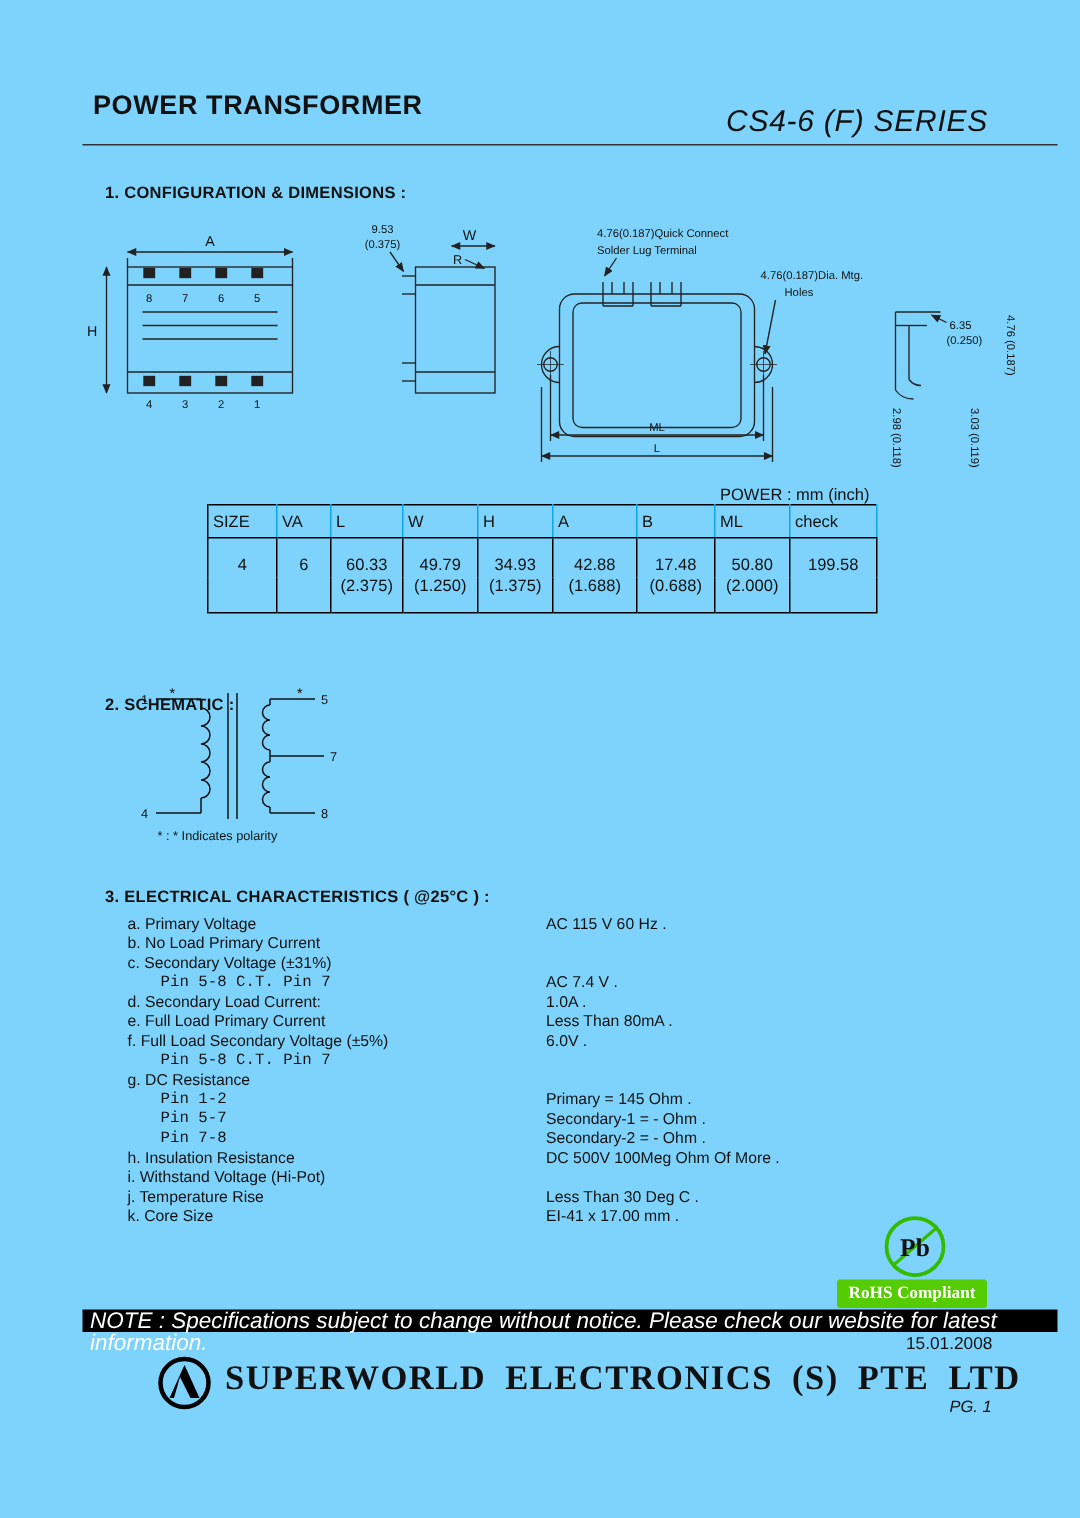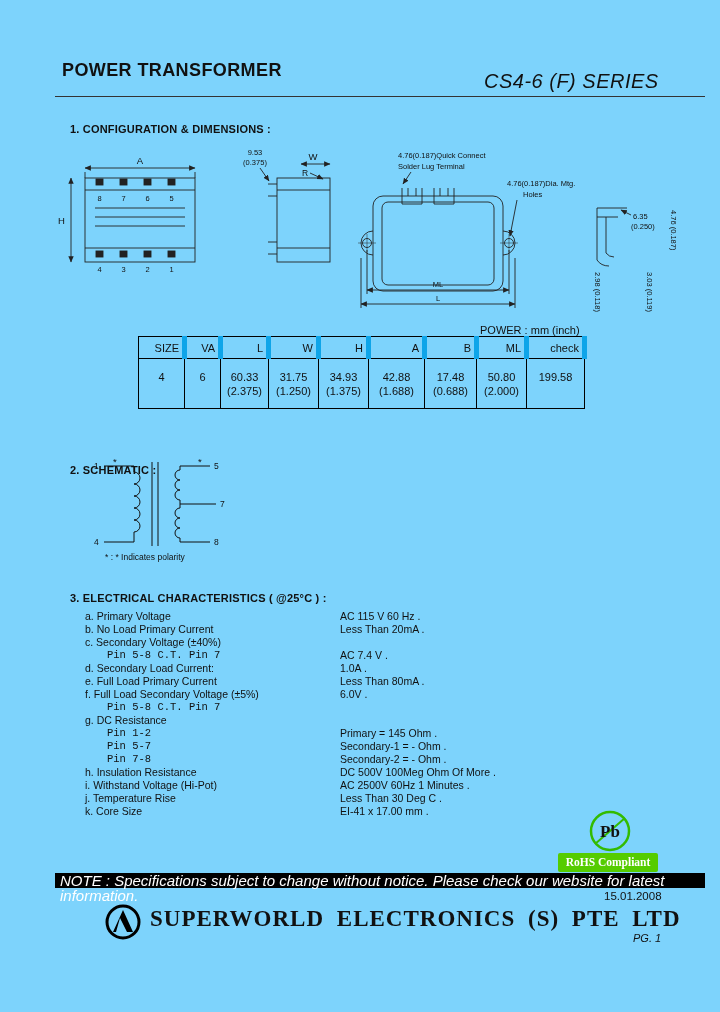--- a/index.html
+++ b/index.html
@@ -18,29 +18,29 @@
   .h3pos { left:70px; top:592px; }
 
   .unit-note { left:480px; top:324px; font-size:11px; }
 
   svg text { fill:#111; stroke:none; font-family:"Liberation Sans", sans-serif; }
   .t7 { font-size:7.5px; }
   .t8 { font-size:8.5px; }
   .t9 { font-size:9.5px; }
 
   .dim-table { left:138px; top:336px; border-collapse:collapse; font-size:11px; border:1px solid #000; table-layout:fixed; }
-  .dim-table th { font-weight:normal; height:22px; border-left:1px solid #000; border-right:5px solid #0ea5e9; border-bottom:1px solid #000; text-align:right; padding:0 3px; }
+  .dim-table th { font-weight:normal; height:22px; border-left:1px solid #000; border-right:1px solid #0ea5e9; border-bottom:1px solid #000; text-align:left; padding:0 3px; }
   .dim-table td { border-left:1px solid #000; border-right:1px solid #000; text-align:center; padding:0 3px; }
   .dim-table tr.r1 td { height:26px; vertical-align:bottom; padding-bottom:2px; }
   .dim-table tr.r2 td { height:24px; vertical-align:top; }
 
   .polarity-note { left:105px; top:552px; font-size:8.5px; }
 
   .elec { left:85px; top:610px; width:575px; font-size:10.5px; }
-  .elec-row { display:flex; height:13px; line-height:13px; white-space:nowrap; }
+  .elec-row { display:flex; height:13px; line-height:13px; white-space:nowrap;gap:24px; }
   .elec-row .lbl { width:255px; }
   .elec-row.indent .lbl { padding-left:22px;font-family:Liberation Mono, monospace; }
   .elec-row .val { flex:1; }
 
   .pb-mark { left:586px; top:808px; }
   .rohs-badge { left:558px; top:853px; width:100px; height:19px; background:#55cc00; color:#fff;
                 font-size:11.5px; font-weight:bold; text-align:center; line-height:19px; border-radius:2px;font-family:Liberation Serif, serif; }
   .note-bar { left:55px; top:873px; width:650px; height:15px; background:#000; color:#fff;
               font-size:15px; font-style:italic; line-height:15px; padding-left:5px; }
   .date-text { left:604px; top:890px; font-size:11.5px; }
@@ -179,21 +179,21 @@
         <th style="width:52px">B</th>
         <th style="width:50px">ML</th>
         <th style="width:58px">check</th>
       </tr>
     </thead>
     <tbody>
       <tr class="r1">
         <td>4</td>
         <td>6</td>
         <td>60.33</td>
-        <td>31.75</td>
+        <td>49.79</td>
         <td>34.93</td>
         <td>42.88</td>
         <td>17.48</td>
         <td>50.80</td>
         <td>199.58</td>
       </tr>
       <tr class="r2">
         <td></td>
         <td></td>
         <td>(2.375)</td>
@@ -240,24 +240,23 @@
 
   <div class="abs section-heading h3pos">3. ELECTRICAL CHARACTERISTICS ( @25°C ) :</div>
 
   <div class="abs elec">
     <div class="elec-row">
         <span class="lbl">a. Primary Voltage</span>
         <span class="val">AC 115 V 60 Hz .</span>
       </div>
     <div class="elec-row">
         <span class="lbl">b. No Load Primary Current</span>
-        <span class="val">Less Than 20mA .</span>
-      </div>
-    <div class="elec-row">
-        <span class="lbl">c. Secondary Voltage (±40%)</span>
+      </div>
+    <div class="elec-row">
+        <span class="lbl">c. Secondary Voltage (±31%)</span>
         <span class="val"></span>
       </div>
     <div class="elec-row indent">
         <span class="lbl">Pin 5-8 C.T. Pin 7</span>
         <span class="val">AC 7.4 V .</span>
       </div>
     <div class="elec-row">
         <span class="lbl">d. Secondary Load Current:</span>
         <span class="val">1.0A .</span>
       </div>
@@ -288,21 +287,20 @@
     <div class="elec-row indent">
         <span class="lbl">Pin 7-8</span>
         <span class="val">Secondary-2 = - Ohm .</span>
       </div>
     <div class="elec-row">
         <span class="lbl">h. Insulation Resistance</span>
         <span class="val">DC 500V 100Meg Ohm Of More .</span>
       </div>
     <div class="elec-row">
         <span class="lbl">i. Withstand Voltage (Hi-Pot)</span>
-        <span class="val">AC 2500V 60Hz 1 Minutes .</span>
       </div>
     <div class="elec-row">
         <span class="lbl">j. Temperature Rise</span>
         <span class="val">Less Than 30 Deg C .</span>
       </div>
     <div class="elec-row">
         <span class="lbl">k. Core Size</span>
         <span class="val">EI-41 x 17.00 mm .</span>
       </div>
   </div>

